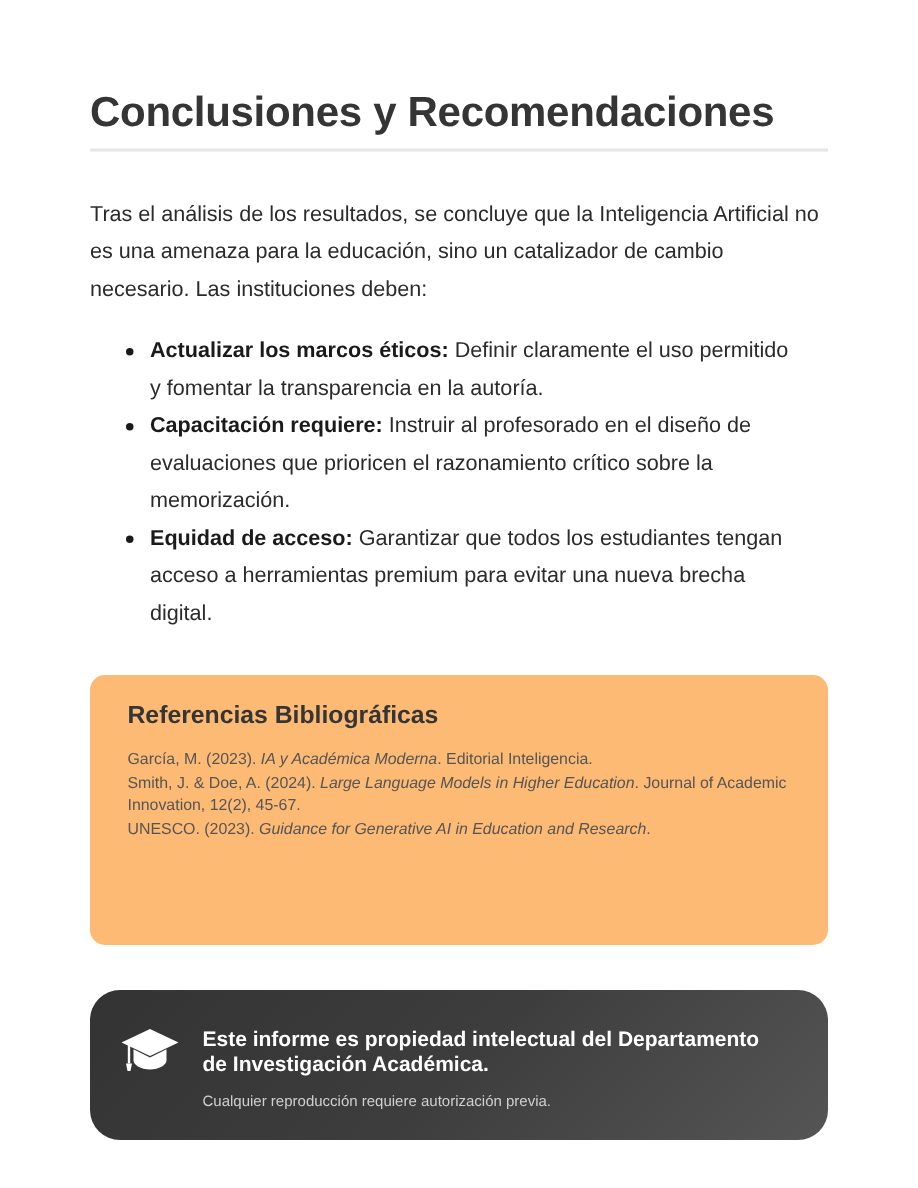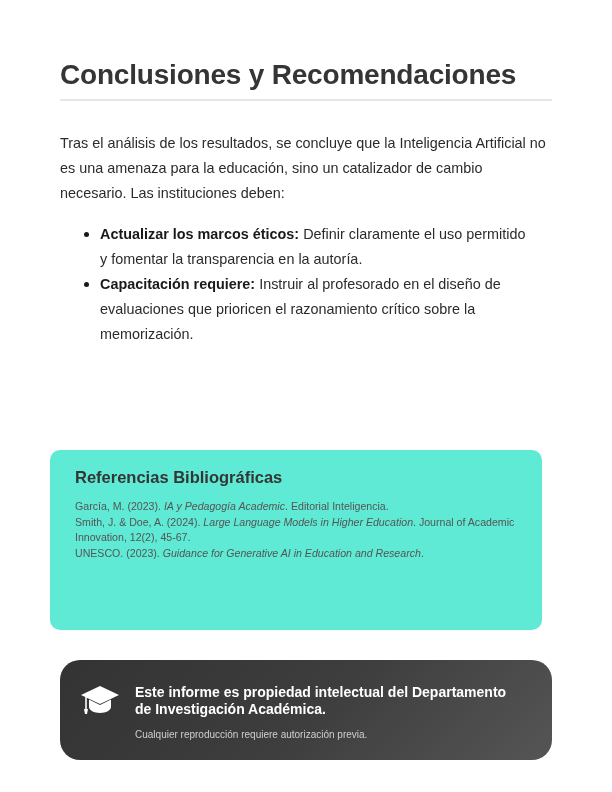--- a/index.html
+++ b/index.html
@@ -60,25 +60,25 @@
       top: 10px;
       width: 5px;
       height: 5px;
       border-radius: 50%;
       background: #1a1a1a;
     }
     .body-text b { font-weight: bold; color: #1a1a1a; }
 
     .refs {
       position: absolute;
-      left: 50px;
+      left: 60px;
       top: 450px;
       width: 492px;
       height: 180px;
-      background: #5eead4;
+      background: #fdba74;
       border-radius: 10px;
       padding: 18px 25px;
     }
     .refs-title {
       font-size: 16.5px;
       font-weight: bold;
       color: #353535;
       margin-bottom: 12px;
     }
     .ref-line {
@@ -130,26 +130,30 @@
     <p>Tras el análisis de los resultados, se concluye que la Inteligencia Artificial no es una amenaza para la educación, sino un catalizador de cambio necesario. Las instituciones deben:</p>
     <ul>
       <li>
         <span class="bullet"></span>
         <b>Actualizar los marcos éticos:</b><span> Definir claramente el uso permitido y fomentar la transparencia en la autoría.</span>
       </li>
       <li>
         <span class="bullet"></span>
         <b>Capacitación requiere:</b><span> Instruir al profesorado en el diseño de evaluaciones que prioricen el razonamiento crítico sobre la memorización.</span>
       </li>
+      <li>
+        <span class="bullet"></span>
+        <b>Equidad de acceso:</b><span> Garantizar que todos los estudiantes tengan acceso a herramientas premium para evitar una nueva brecha digital.</span>
+      </li>
     </ul>
   </div>
 
   <div class="refs">
     <h2 class="refs-title">Referencias Bibliográficas</h2>
-    <div class="ref-line"><span>García, M. (2023). </span><i>IA y Pedagogía Academic</i><span>. Editorial Inteligencia.</span></div>
+    <div class="ref-line"><span>García, M. (2023). </span><i>IA y Académica Moderna</i><span>. Editorial Inteligencia.</span></div>
     <div class="ref-line"><span>Smith, J. &amp; Doe, A. (2024). </span><i>Large Language Models in Higher Education</i><span>. Journal of Academic Innovation, 12(2), 45-67.</span></div>
     <div class="ref-line"><span>UNESCO. (2023). </span><i>Guidance for Generative AI in Education and Research</i><span>.</span></div>
   </div>
 
   <div class="footer">
     <svg class="footer-icon" viewBox="0 0 40 36">
       <polygon points="20,4 39,13 20,22 1,13" fill="#ffffff"></polygon>
       <path d="M9,17.5 L9,25 C9,28 14,31 20,31 C26,31 31,28 31,25 L31,17.5 L20,23 Z" fill="#ffffff"></path>
       <line x1="6" y1="14.5" x2="6" y2="27" stroke="#ffffff" stroke-width="1.6"></line>
       <path d="M4,27 L8,27 L7,32 L5,32 Z" fill="#ffffff"></path>

